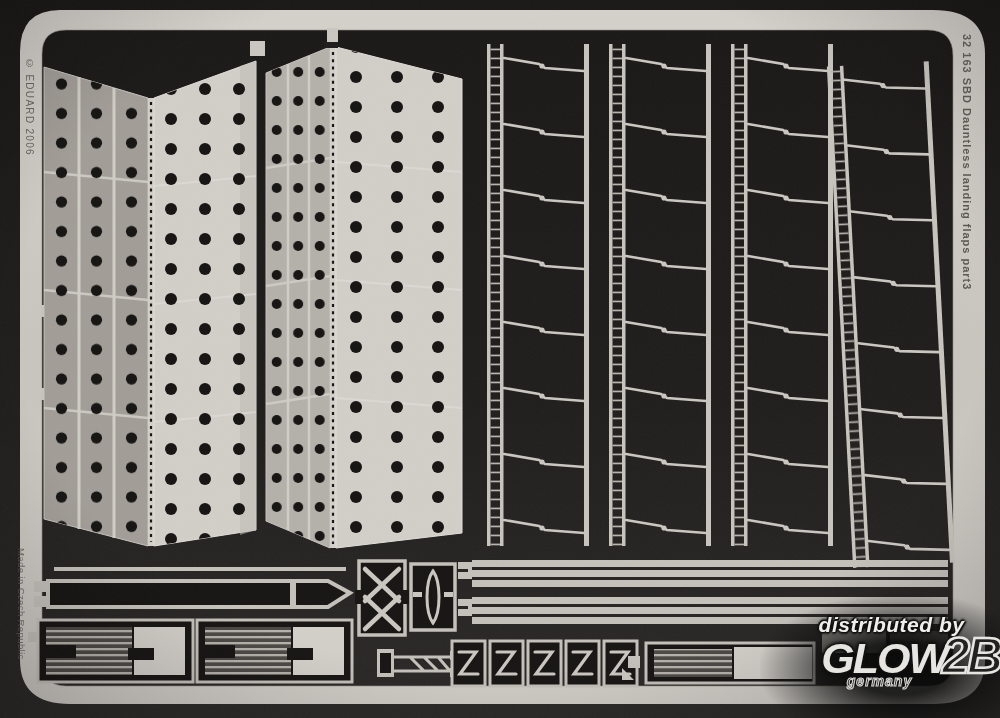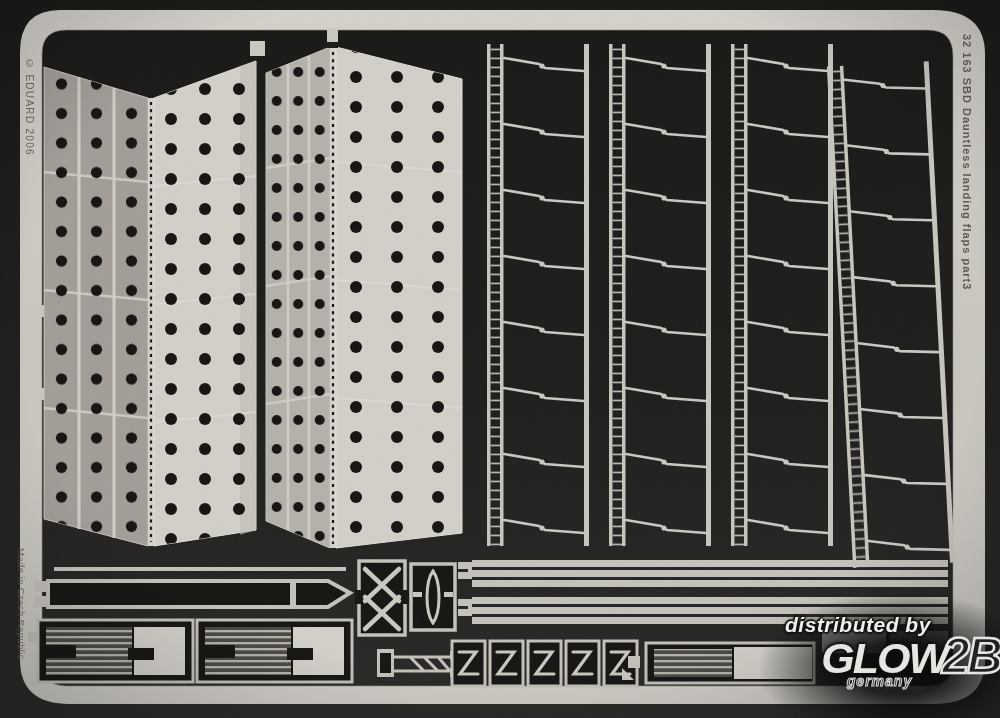--- a/index.html
+++ b/index.html
@@ -16,21 +16,21 @@
   }
   #copyright{left:24px;top:58px;font-size:10px;letter-spacing:1.3px;opacity:.85;}
   #madein{left:16px;top:548px;font-size:9.5px;letter-spacing:.4px;opacity:.8;}
   #fretcode{left:961px;top:34px;font-size:11px;font-weight:bold;letter-spacing:1px;color:#504d49;opacity:.9;}
   .logo{position:absolute;right:0px;bottom:0px;width:215px;height:105px;z-index:5;}
   .logo-glow{
     position:absolute;left:-25px;top:-20px;right:-15px;bottom:-12px;
     background:radial-gradient(ellipse at 55% 55%, rgba(8,8,8,.85) 25%, rgba(8,8,8,0) 72%);
   }
   .logo-line1{
-    position:relative;text-align:left;padding-right:2px;
+    position:relative;text-align:center;padding-right:2px;
     font-style:italic;font-weight:900;font-size:21px;letter-spacing:.5px;color:#efeeeb;
     text-shadow:-2px 0 2px #121211,2px 0 2px #121211,0 -2px 2px #121211,0 2px 2px #121211,
                 -1px -1px 0 #121211,1px 1px 0 #121211;
   }
   .logo-brand{
     position:relative;text-align:right;padding-right:0;margin-top:-3px;
     font-style:italic;font-weight:900;font-size:43px;line-height:.9;letter-spacing:-2px;color:#e6e5e1;
     text-shadow:-2px 0 3px #121211,2px 0 3px #121211,0 -2px 3px #121211,0 2px 3px #121211;
   }
   .logo-brand .b2{

